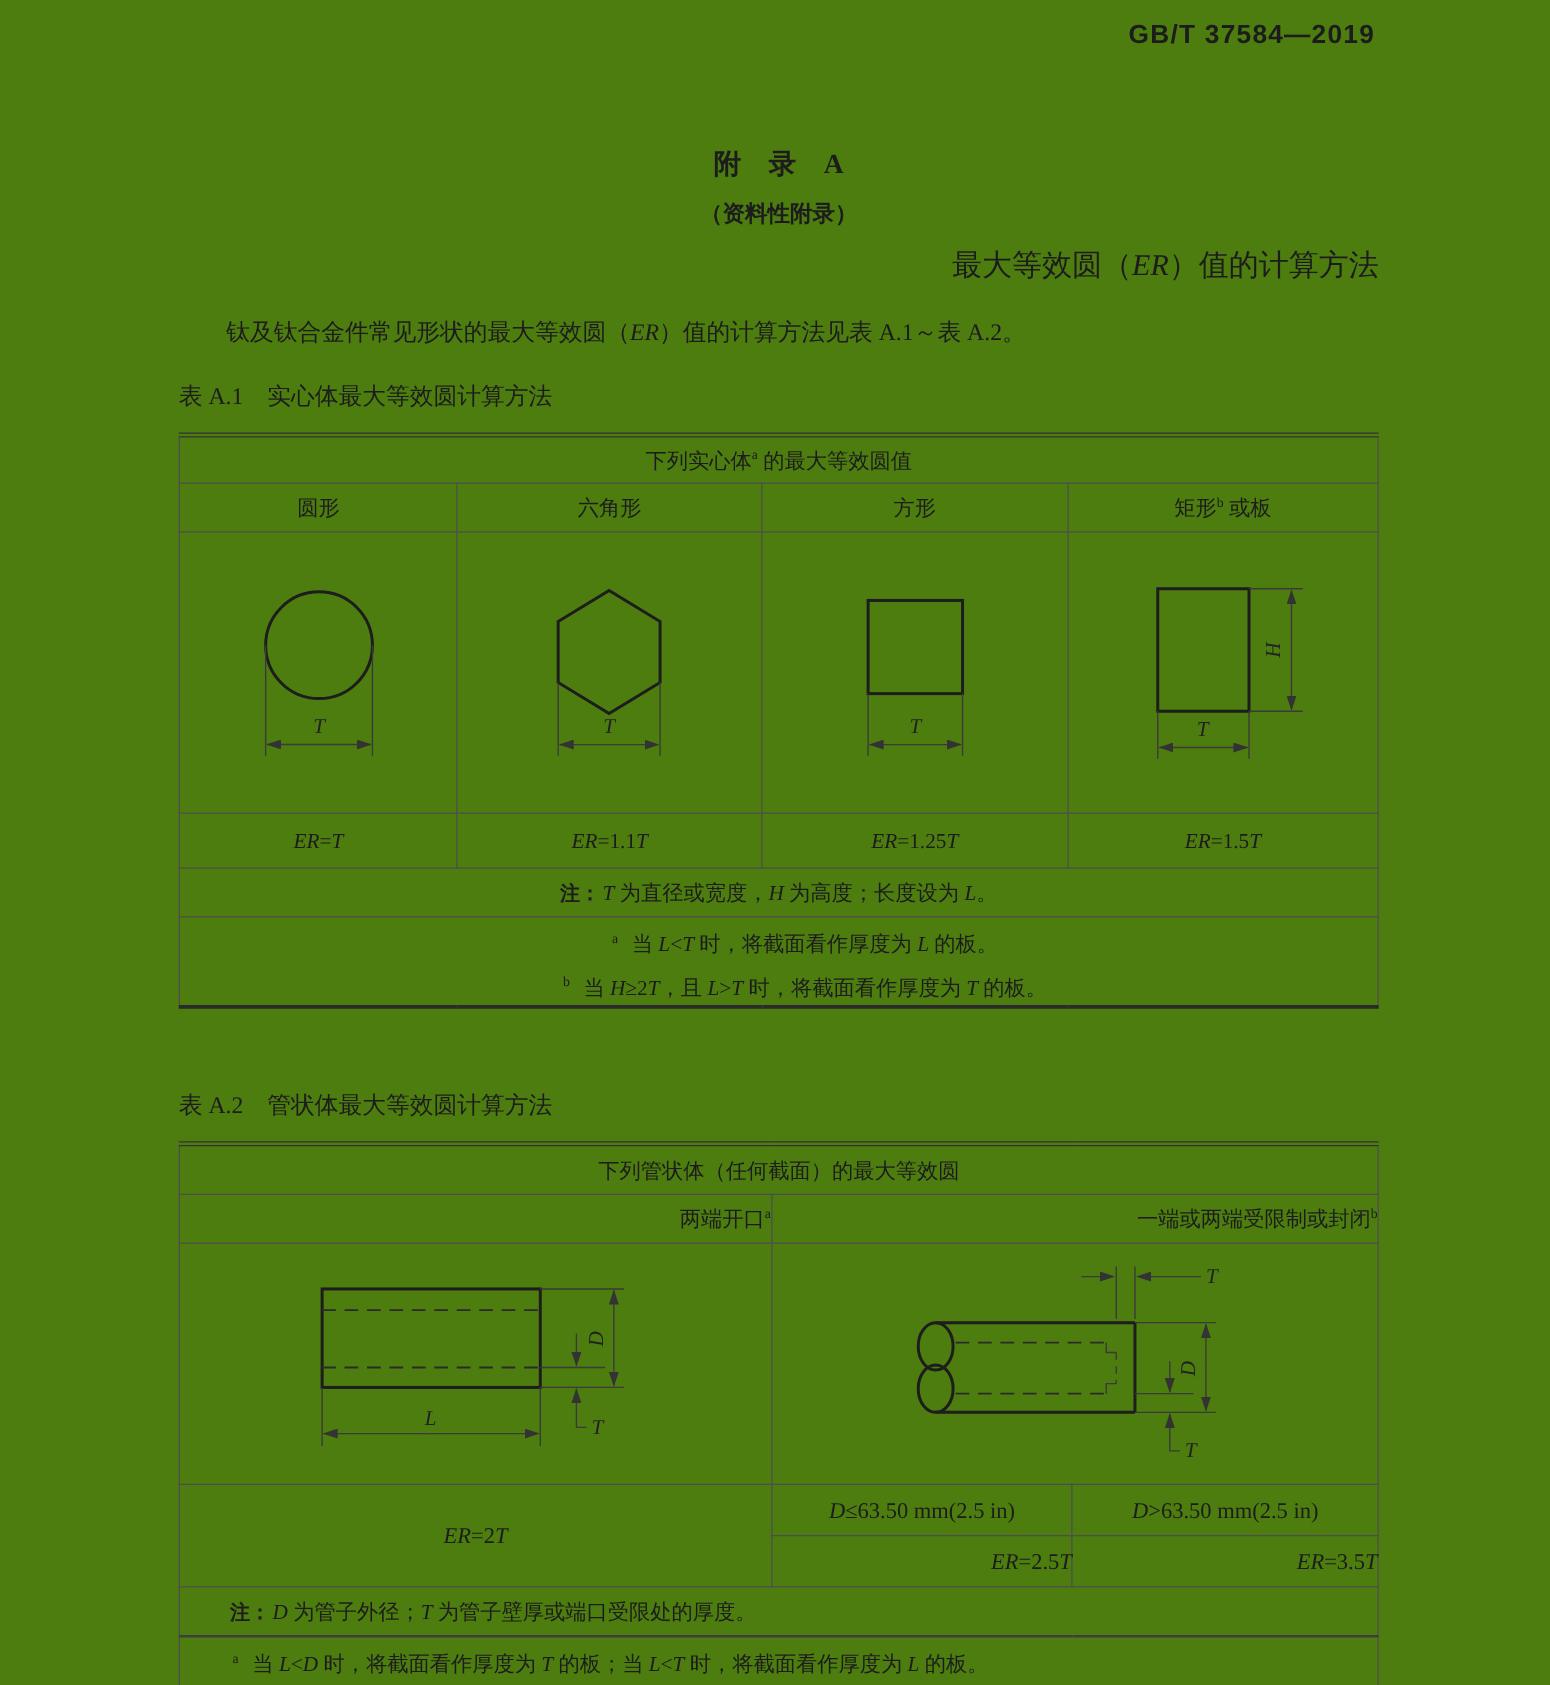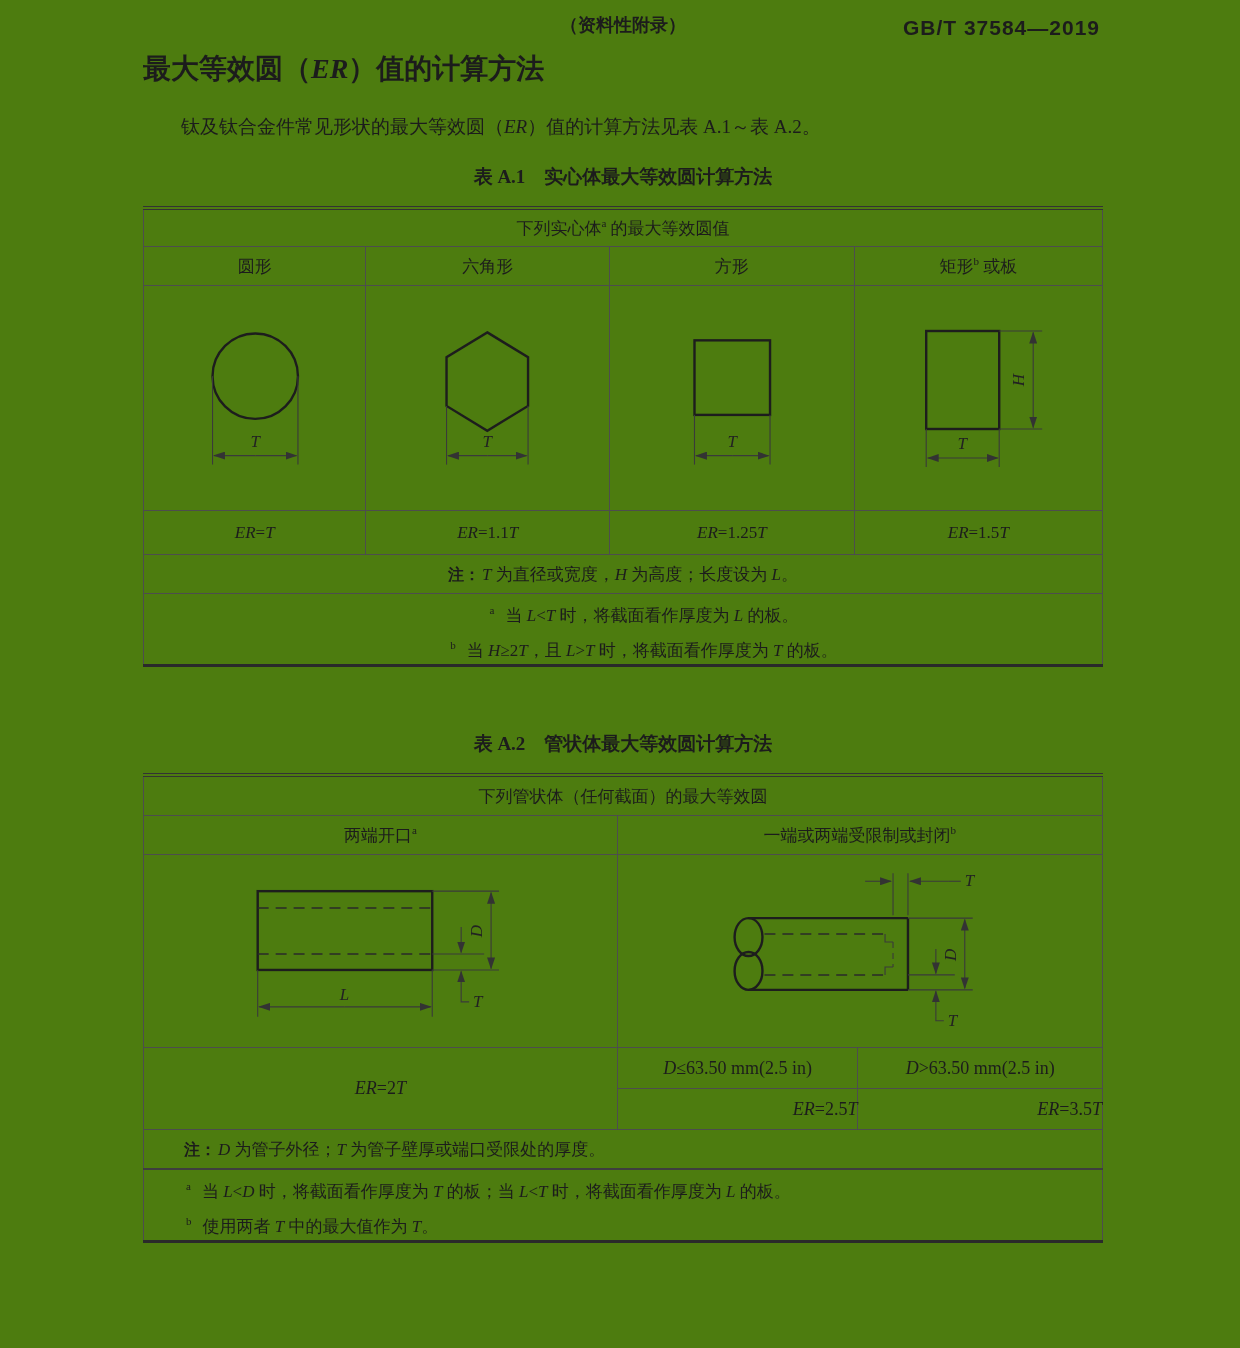--- a/index.html
+++ b/index.html
@@ -2,35 +2,35 @@
 <html><head>
 <meta charset="utf-8">
 <style>
   html,body{margin:0;padding:0;}
   body{width:1240px;height:1348px;background:#ffffff;font-family:"Liberation Serif","DejaVu Serif",serif;color:#1c1c1c;}
   .page{position:relative;width:1240px;height:1348px;background:#4d7c0f;overflow:hidden;}
   .doc-number{position:absolute;top:16px;right:140px;font-family:"Liberation Sans","DejaVu Sans",sans-serif;font-weight:700;font-size:21px;letter-spacing:1px;}
   .inner{width:960px;margin-left:143px;}
   .h-appendix{padding-top:116px;text-align:center;font-weight:700;font-size:22px;}
   .h-type{margin-top:13px;text-align:center;font-weight:700;font-size:18px;}
-  .h-title{margin-top:13px;text-align:left;font-weight:700;font-size:28px;}
+  .h-title{margin-top:13px;text-align:right;font-weight:400;font-size:24px;}
   .intro{margin:25px 0 0 0;font-size:19px;line-height:28px;text-indent:38px;}
-  .tbl-caption{margin-top:23px;text-align:center;font-weight:700;font-size:19px;}
+  .tbl-caption{margin-top:23px;text-align:left;font-weight:400;font-size:19px;}
   .tbl-caption.c2{margin-top:64px;}
   table.gbt{margin-top:16px;width:960px;border-collapse:collapse;table-layout:fixed;
     border:1px solid #4d4d4d;border-top:4px double #333;border-bottom:3px solid #2a2a2a;}
   table.gbt td{border:1px solid #4d4d4d;text-align:center;vertical-align:middle;font-size:17px;padding:0;}
   .r-span td{height:36px;}
   .r-cols td{height:38px;}
   .r-diagrams td{height:224px;vertical-align:top;}
   .r-formulas td{height:43px;font-size:18px;}
   .r-note td{height:38px;text-align:left;padding-left:40px;}
   .r-foot td{height:70px;text-align:left;border-top:2px solid #3e3e3e;vertical-align:top;}
   .t2 .r2-span td{height:38px;}
-  .t2 .r2-cols td{height:38px;}
+  .t2 .r2-cols td{height:38px;text-align:right;}
   .t2 .r2-diag td{height:192px;vertical-align:top;}
   .t2 .r2-cond td{height:40px;font-size:18px;}
   .t2 .r2-er td{height:40px;font-size:18px;text-align:right;}
   .t2 .r2-note td{height:38px;text-align:left;padding-left:40px;margin-top:33px;}
   .t2 .r2-foot td{height:70px;text-align:left;border-top:2px solid #3e3e3e;vertical-align:top;}
   sup{font-size:11px;line-height:0;vertical-align:super;}
   .fn{margin:9px 0 0 42px;line-height:26px;}
   .fn sup{margin-right:11px;}
   .note-label{font-weight:700;font-family:"Liberation Sans","DejaVu Sans",sans-serif;font-size:16px;margin-right:2px;}
   i{font-style:italic;}
@@ -48,20 +48,21 @@
     <marker id="arr" viewBox="0 0 12 8" refX="11" refY="4" markerWidth="12" markerHeight="8" orient="auto" markerUnits="userSpaceOnUse">
       <path d="M0 0 L12 4 L0 8 Z" fill="#333"></path>
     </marker>
   </defs>
 </svg>
 
 <div class="page">
   <div class="doc-number">GB/T 37584—2019</div>
 
   <div class="inner">
+    <div class="h-appendix">附　录　A</div>
     <div class="h-type">（资料性附录）</div>
     <div class="h-title">最大等效圆（<i>ER</i>）值的计算方法</div>
 
     <p class="intro">钛及钛合金件常见形状的最大等效圆（<i>ER</i>）值的计算方法见表 A.1～表 A.2。</p>
 
     <div class="tbl-caption">表 A.1　实心体最大等效圆计算方法</div>
 
     <table class="gbt">
       <colgroup>
           <col style="width:23.2%">

